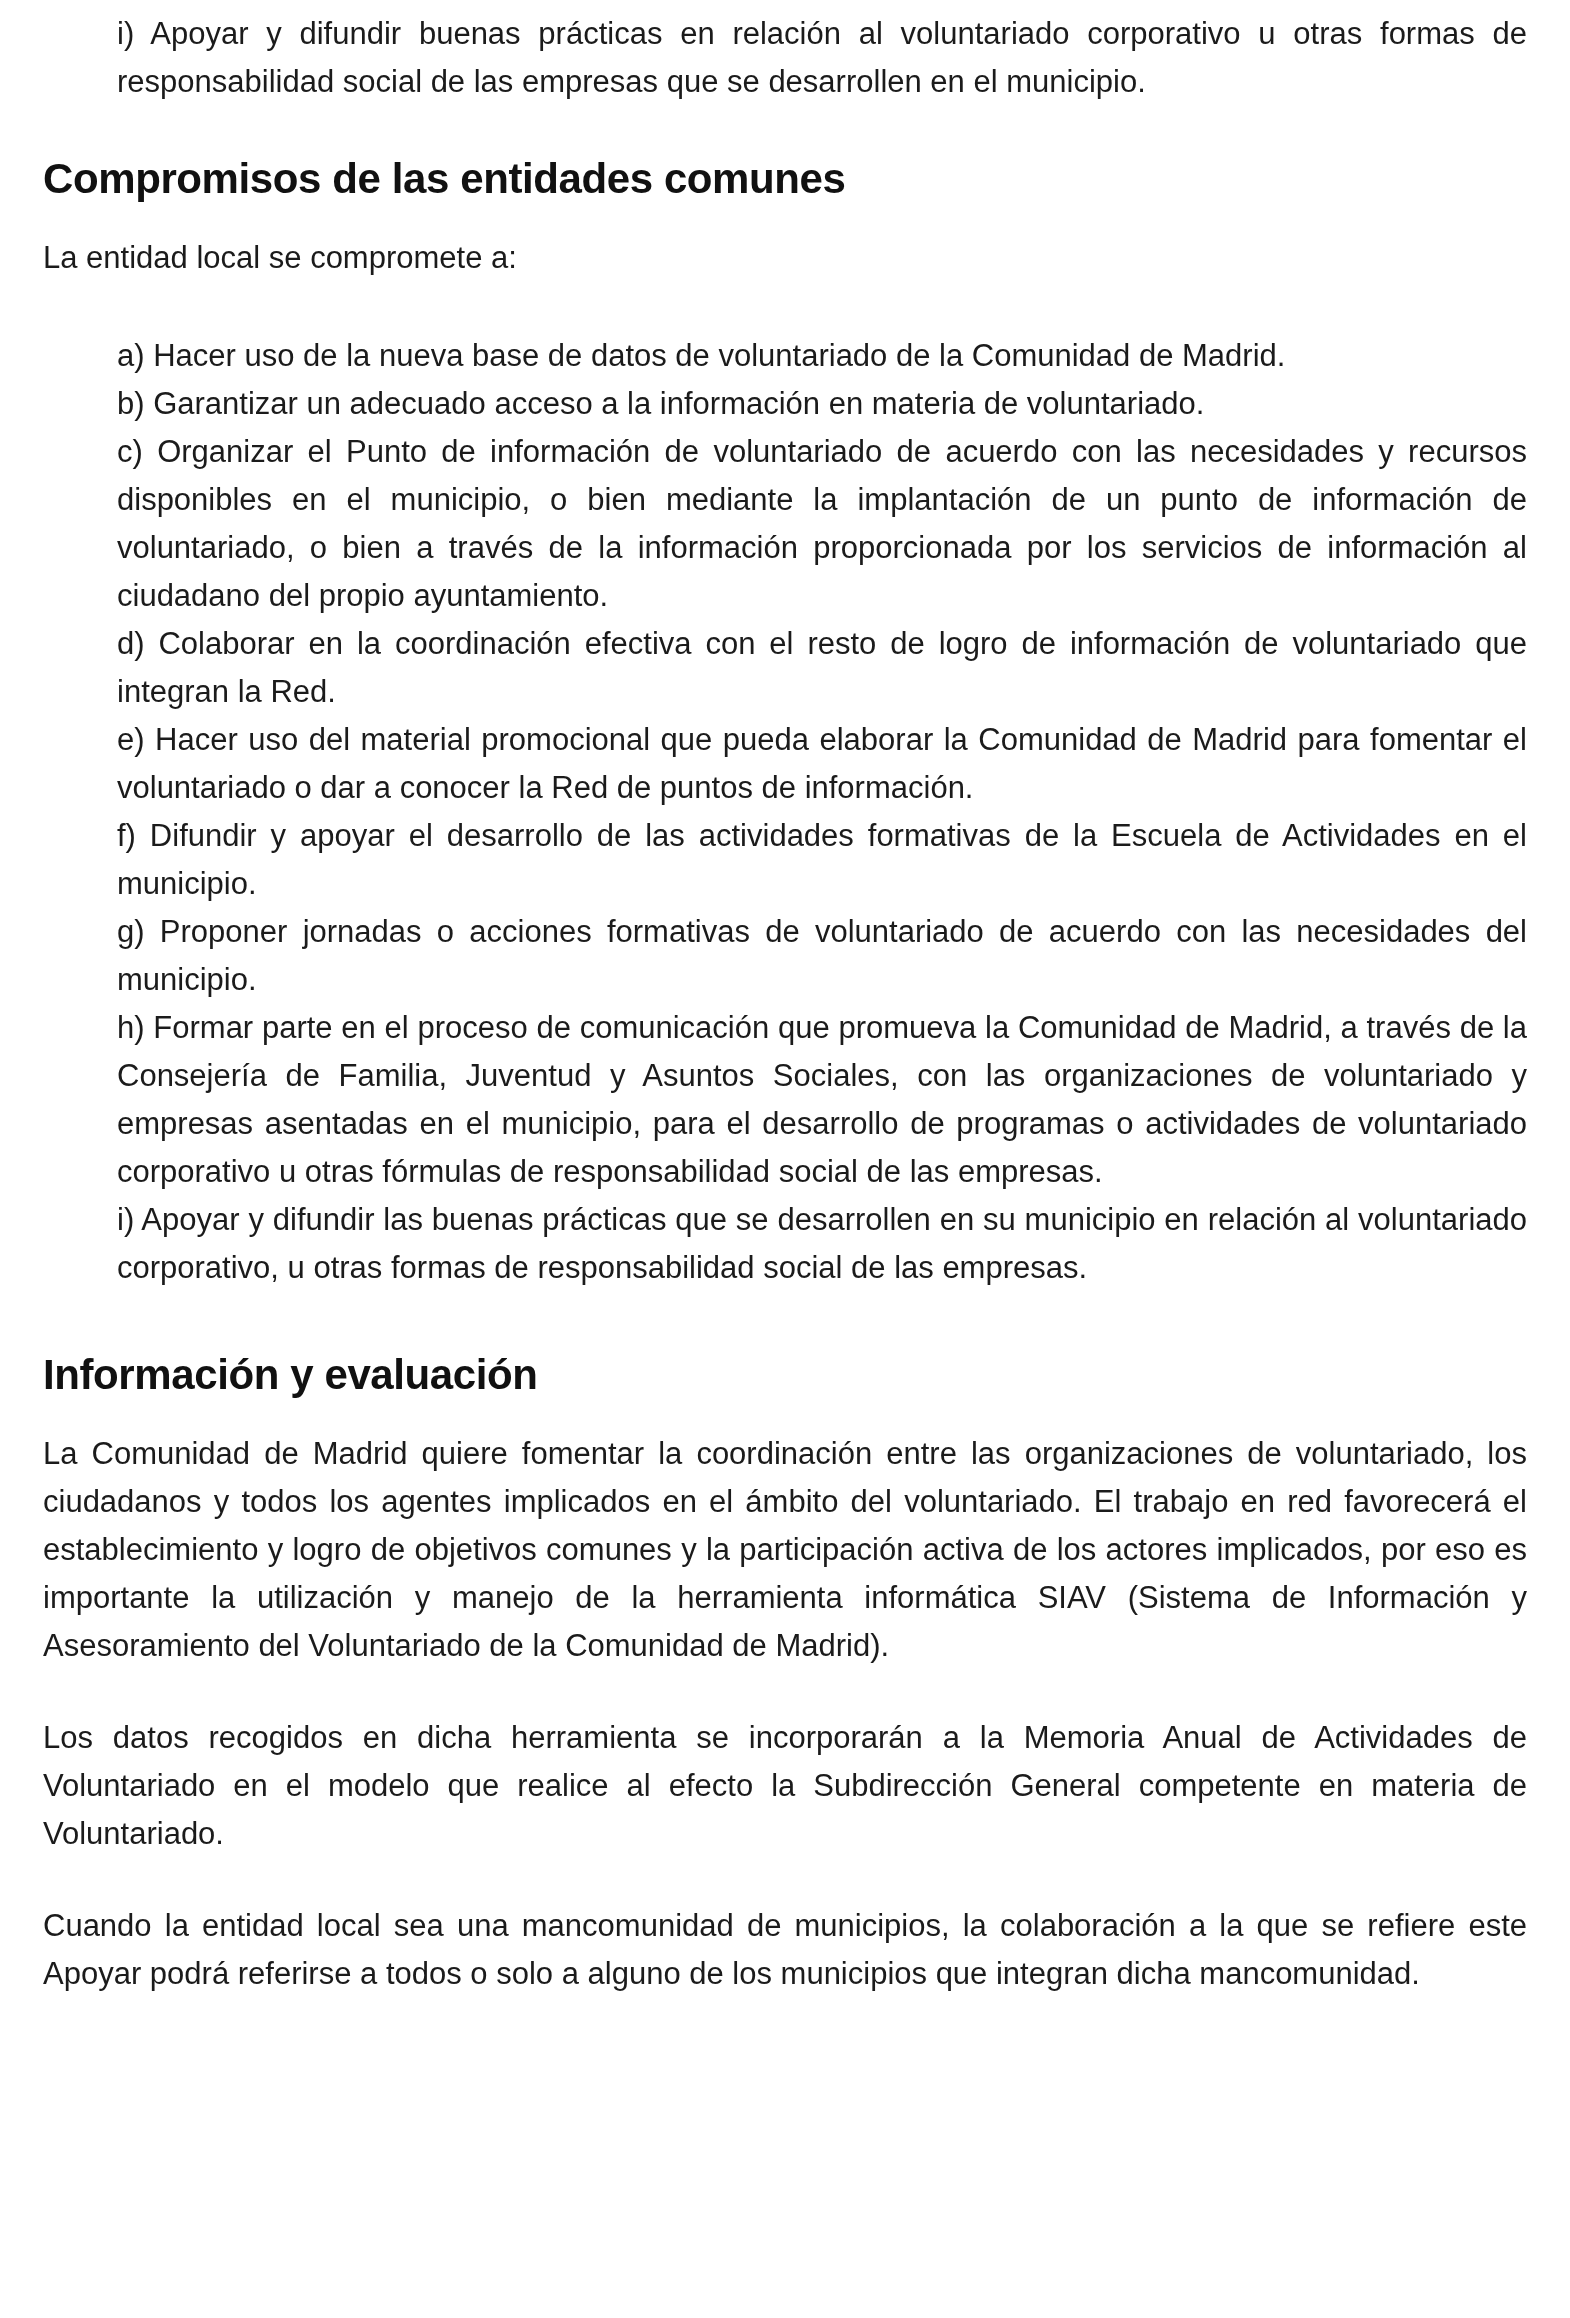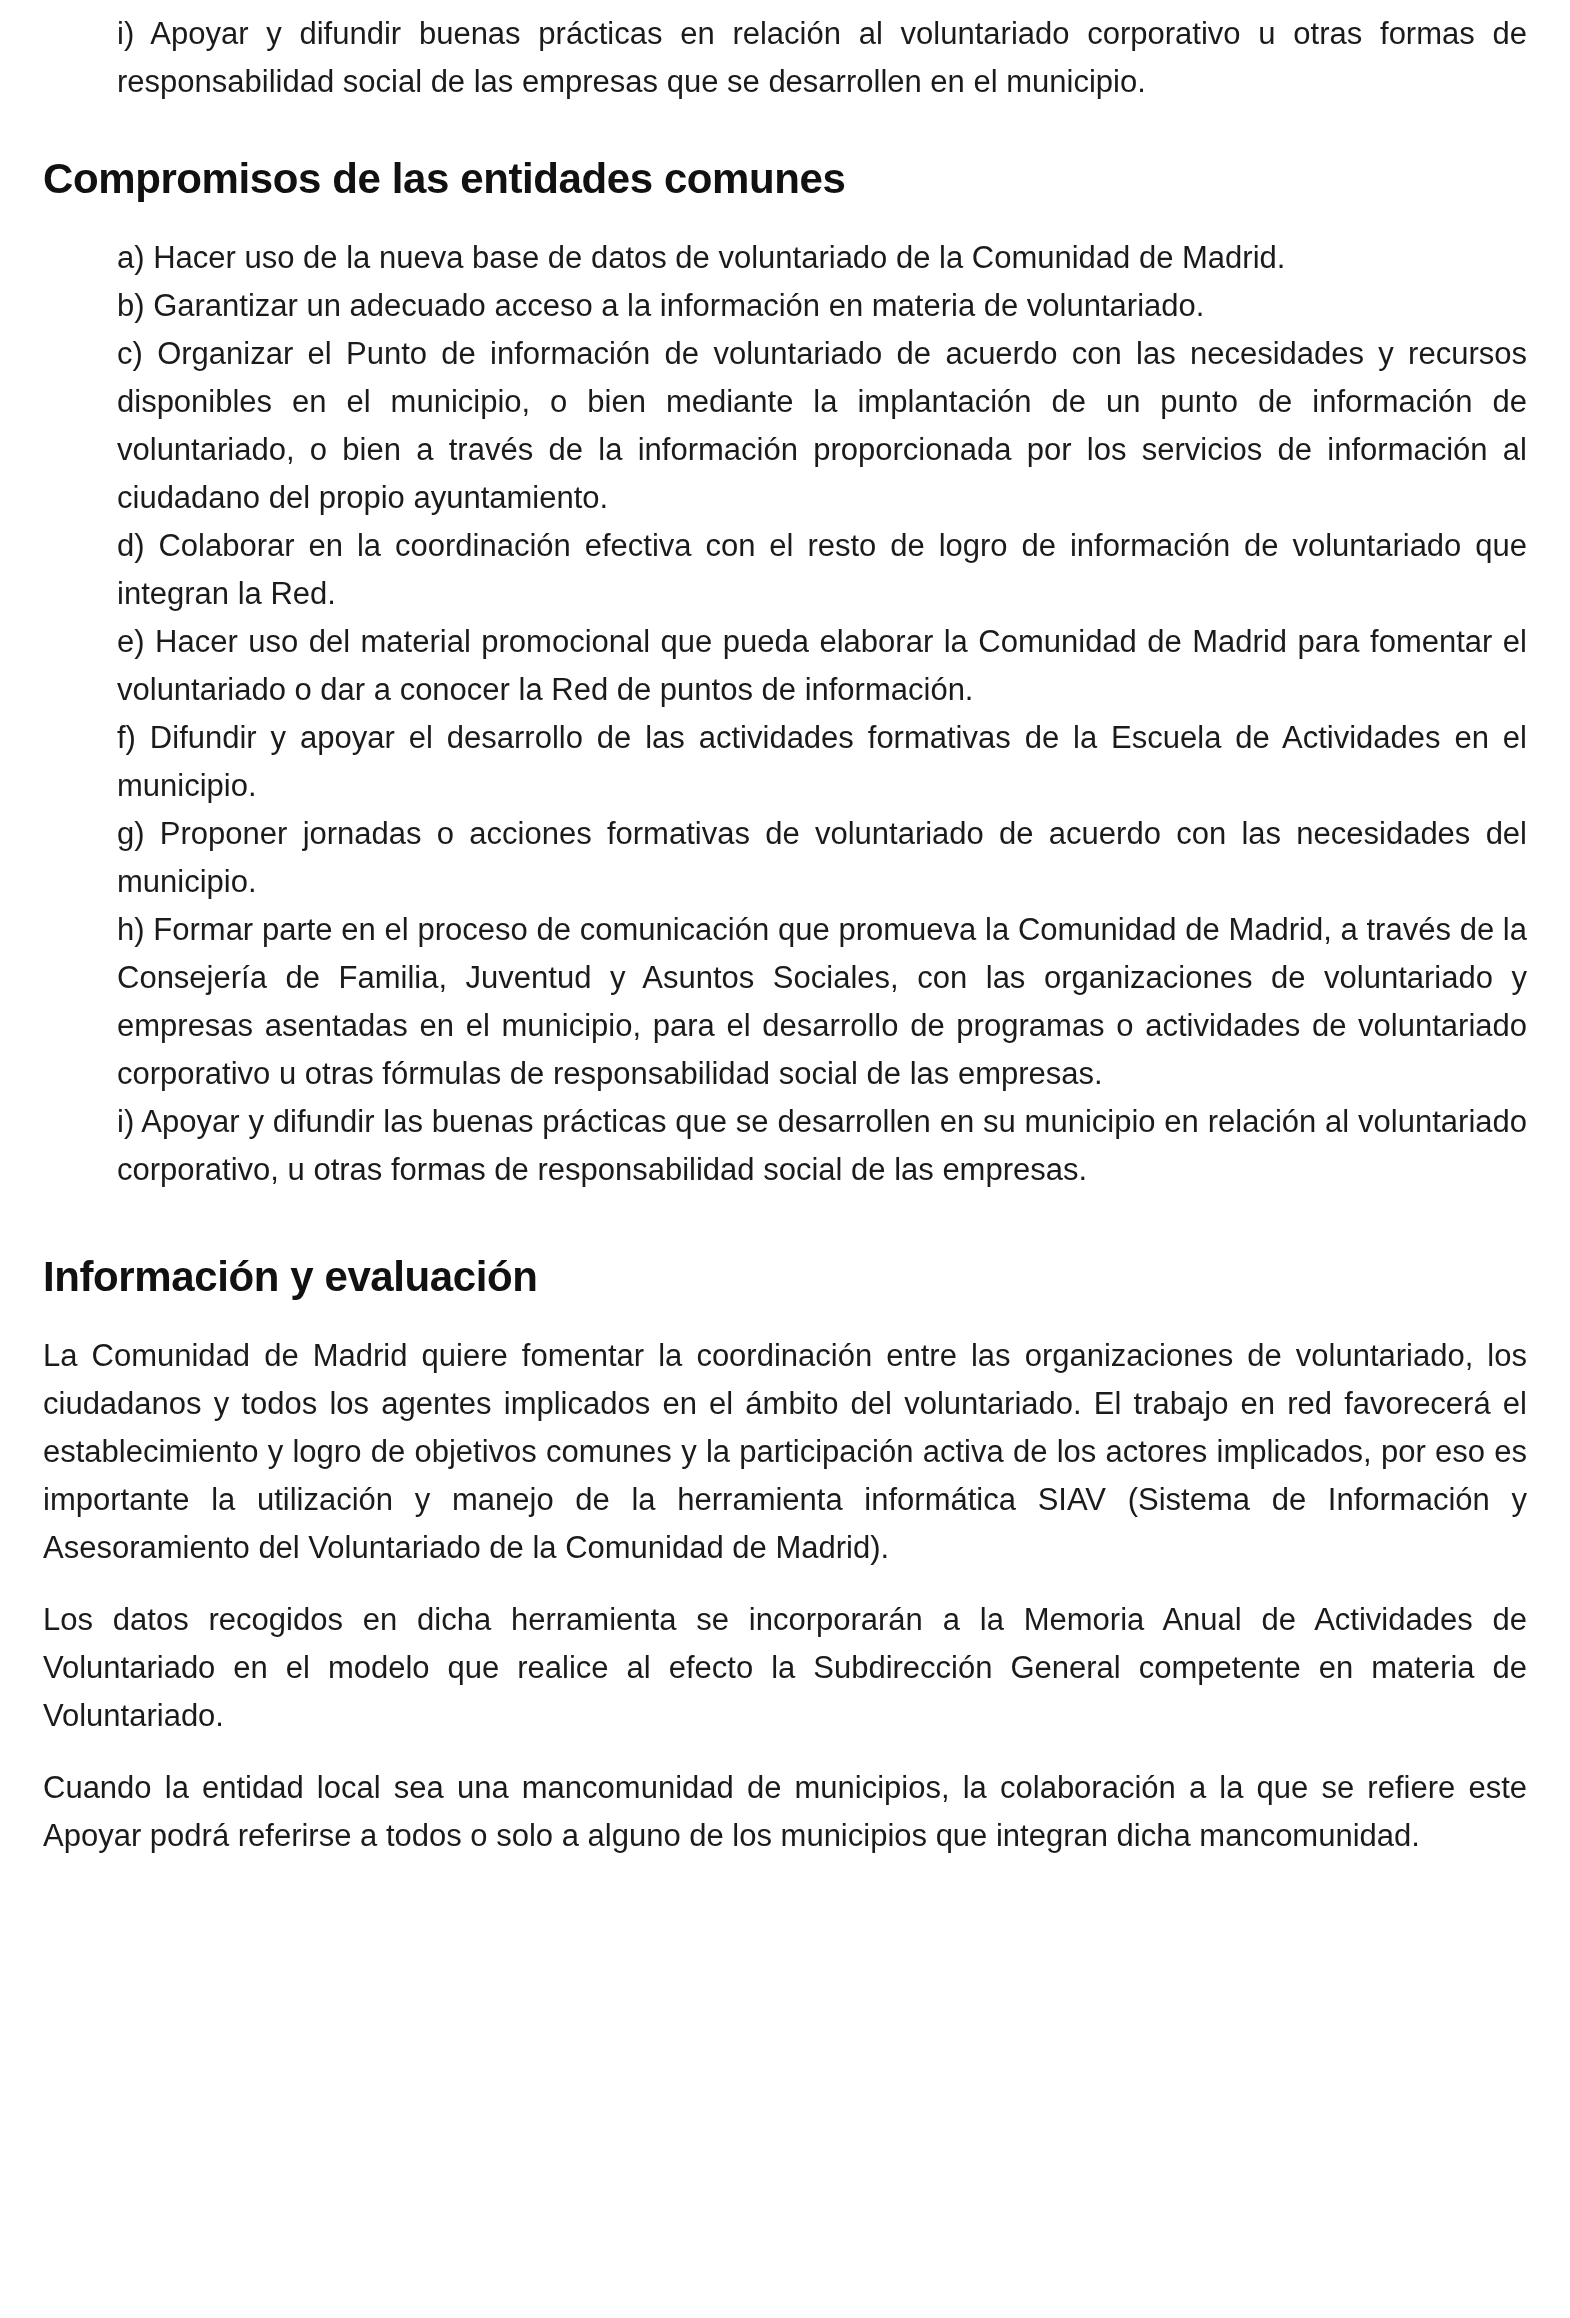--- a/index.html
+++ b/index.html
@@ -24,32 +24,33 @@
       font-size: 42px;
       line-height: 50px;
       letter-spacing: -0.4px;
       color: #111111;
     }
     .heading-compromisos { margin: 48px 0 30px 0; }
     .heading-coordinacion { margin: 58px 0 30px 0; }
     .lead { margin-bottom: 50px; }
     .commitments-list p { text-align: justify; }
     .body-para { text-align: justify; }
-    .body-para + .body-para { margin-top: 24px; }
+    .body-para + .body-para { margin-top: 44px; }
   </style>
 </head>
 <body>
 
 <div class="page">
 
   <p class="indented justify">i) Apoyar y difundir buenas prácticas en relación al voluntariado corporativo u otras formas de responsabilidad social de las empresas que se desarrollen en el municipio.</p>
 
   <section>
     <h1 class="section-heading heading-compromisos">Compromisos de las entidades comunes</h1>
 
+    <p class="lead">La entidad local se compromete a:</p>
 
     <div class="commitments-list indented">
       <p>a) Hacer uso de la nueva base de datos de voluntariado de la Comunidad de Madrid.</p>
       <p>b) Garantizar un adecuado acceso a la información en materia de voluntariado.</p>
       <p>c) Organizar el Punto de información de voluntariado de acuerdo con las necesidades y recursos disponibles en el municipio, o bien mediante la implantación de un punto de información de voluntariado, o bien a través de la información proporcionada por los servicios de información al ciudadano del propio ayuntamiento.</p>
       <p>d) Colaborar en la coordinación efectiva con el resto de logro de información de voluntariado que integran la Red.</p>
       <p>e) Hacer uso del material promocional que pueda elaborar la Comunidad de Madrid para fomentar el voluntariado o dar a conocer la Red de puntos de información.</p>
       <p>f) Difundir y apoyar el desarrollo de las actividades formativas de la Escuela de Actividades en el municipio.</p>
       <p>g) Proponer jornadas o acciones formativas de voluntariado de acuerdo con las necesidades del municipio.</p>
       <p>h) Formar parte en el proceso de comunicación que promueva la Comunidad de Madrid, a través de la Consejería de Familia, Juventud y Asuntos Sociales, con las organizaciones de voluntariado y empresas asentadas en el municipio, para el desarrollo de programas o actividades de voluntariado corporativo u otras fórmulas de responsabilidad social de las empresas.</p>

